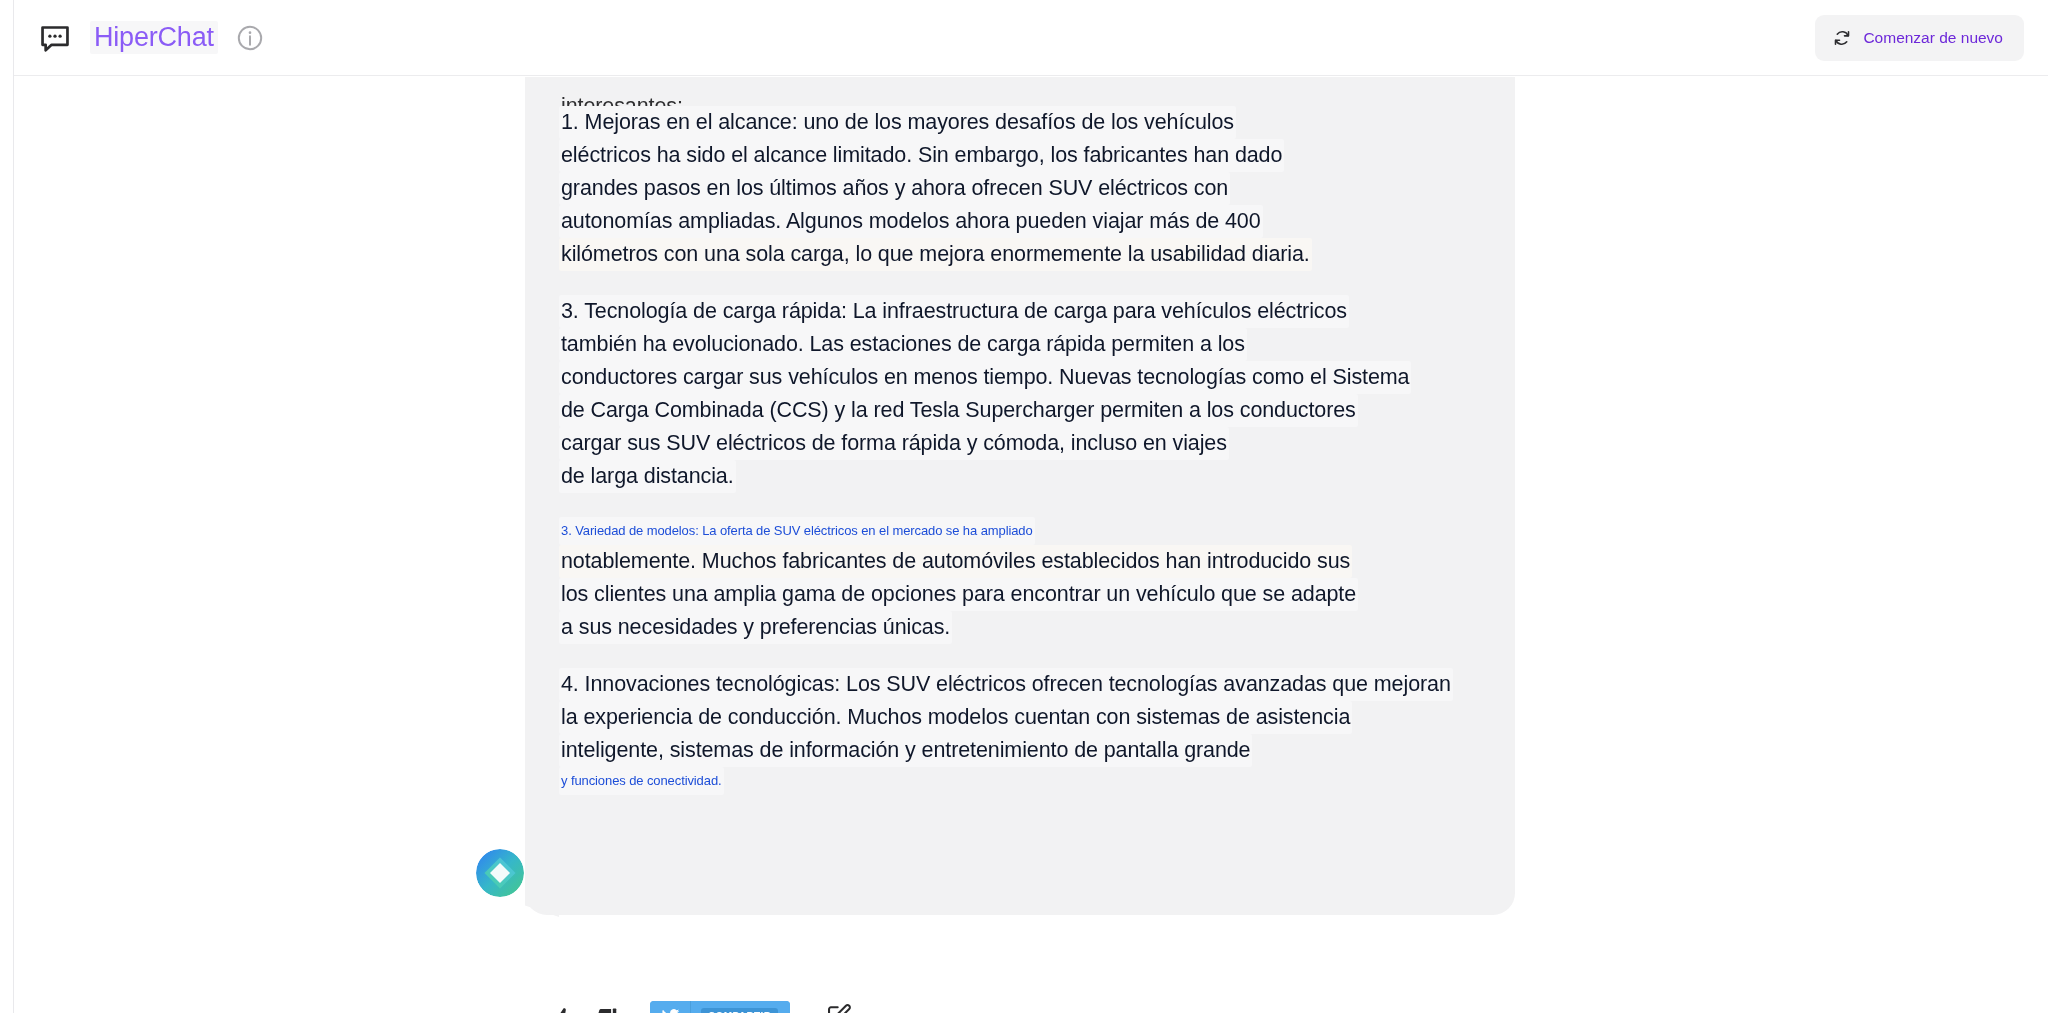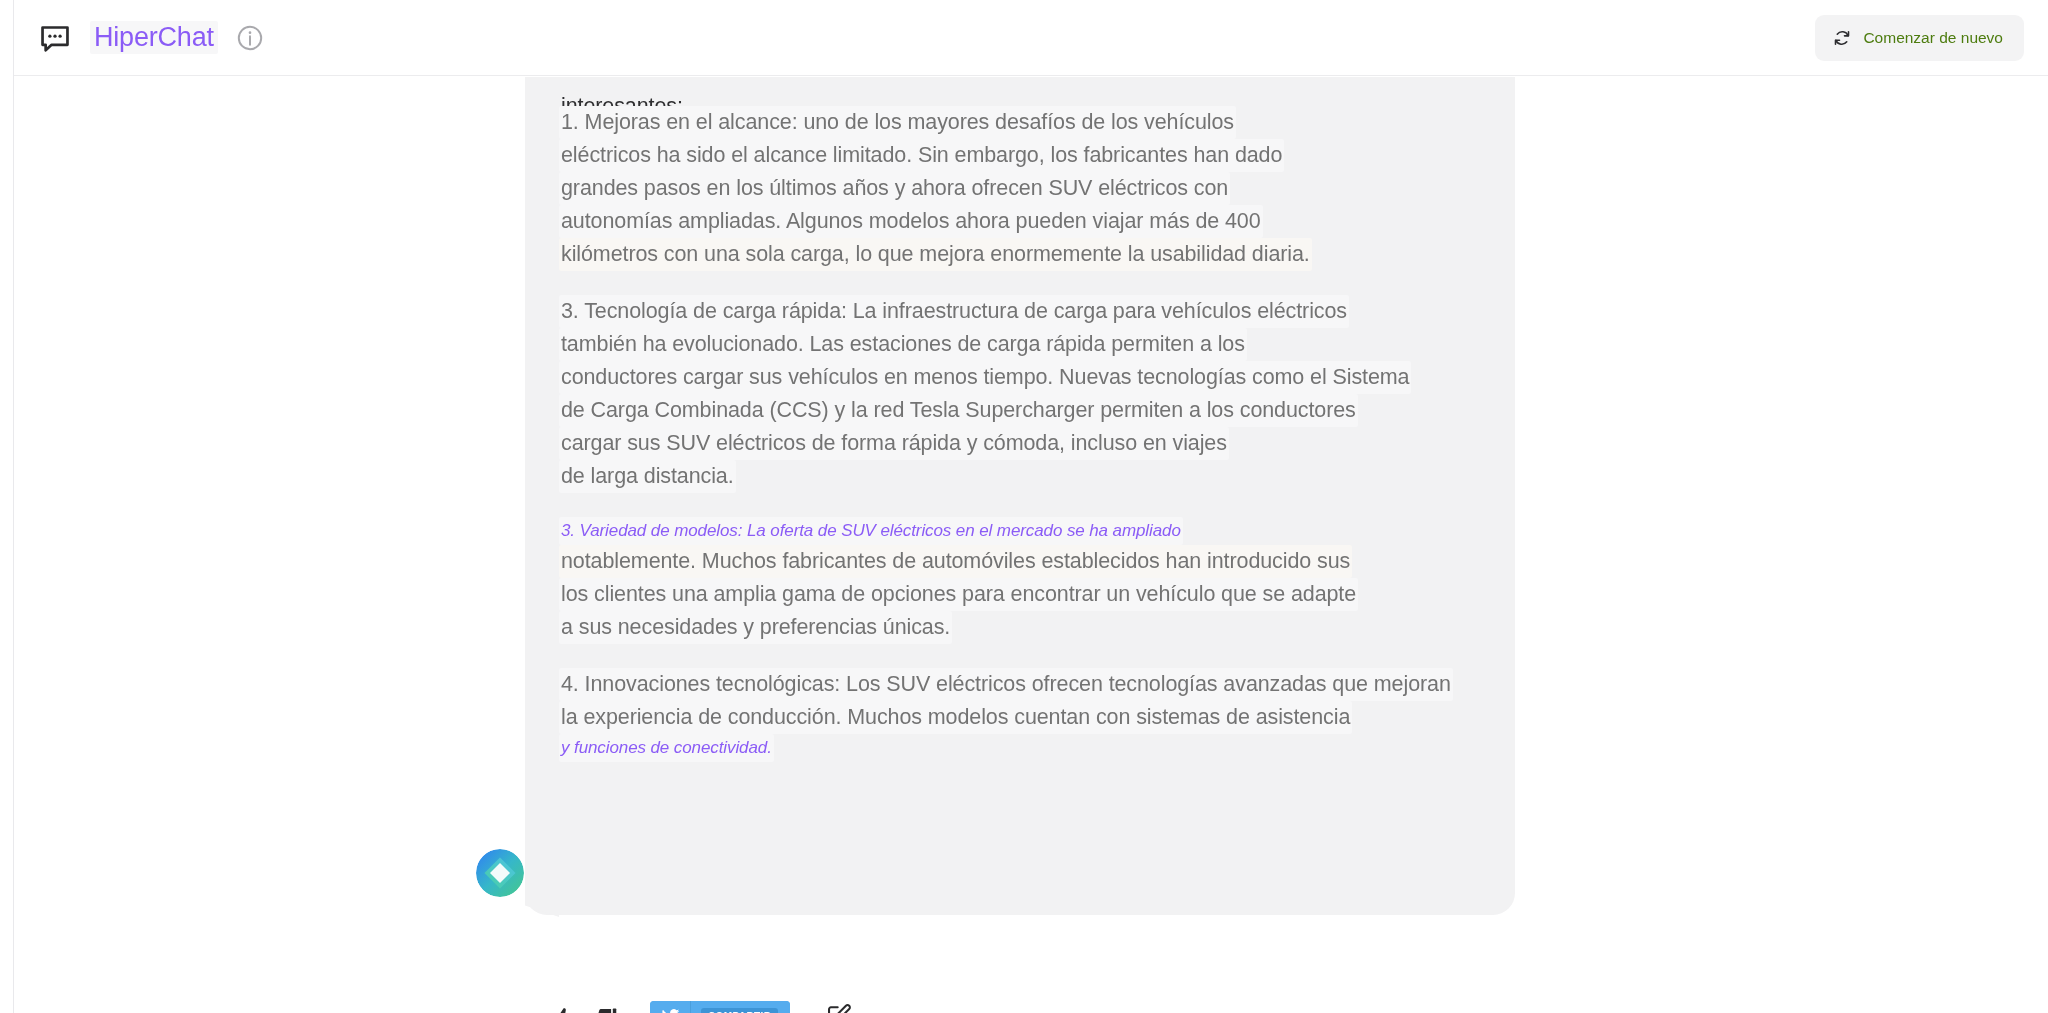--- a/index.html
+++ b/index.html
@@ -59,21 +59,21 @@
     gap: 11px;
     background: #f3f3f4;
     border: none;
     border-radius: 9px;
     padding: 13px 21px 13px 17px;
     cursor: pointer;
     font-family: "Liberation Sans", sans-serif;
   }
   .restart-btn .restart-label {
     font-size: 15.5px;
-    color: #4d7c0f;
+    color: #6d28d9;
     white-space: nowrap;
   }
   .refresh-icon { width: 20px; height: 20px; display: block; }
 
   
   .main {
     position: absolute;
     left: 14px; top: 77px;
     width: 2034px; height: 936px;
     background: #ffffff;
@@ -118,33 +118,32 @@
   }
 
   
   .para { margin: 0 0 0 0; }
   .para + .para { margin-top: 24px; }
 
   .tline {
     display: block;
     font-size: 21.5px;
     line-height: 33px;
-    color: #737373;
+    color: #0f172a;
     letter-spacing: -0.1px;
     white-space: pre;
     background: #f7f7f8;
     width: fit-content;
     border-radius: 2px;
     padding: 0 2px;
   }
   .tline.small {
-    font-size: 17px;
+    font-size: 13px;
     line-height: 28px;
-    color: #8b5cf6;
-    font-style: italic;
+    color: #1d4ed8;
   }
   .tline.clipped {
     color: #2f2f31;
     overflow: hidden;
     height: 11px;
     line-height: 0px;
     padding-top: 11px;
     background: transparent;
   }
   .tline.warm { background: #f9f7f4; }
@@ -271,20 +270,21 @@
           </div>
           <div class="para">
             <span class="tline small">3. Variedad de modelos: La oferta de SUV eléctricos en el mercado se ha ampliado</span>
             <span class="tline warm">notablemente. Muchos fabricantes de automóviles establecidos han introducido sus</span>
             <span class="tline">los clientes una amplia gama de opciones para encontrar un vehículo que se adapte</span>
             <span class="tline">a sus necesidades y preferencias únicas.</span>
           </div>
           <div class="para">
             <span class="tline">4. Innovaciones tecnológicas: Los SUV eléctricos ofrecen tecnologías avanzadas que mejoran</span>
             <span class="tline">la experiencia de conducción. Muchos modelos cuentan con sistemas de asistencia</span>
+            <span class="tline">inteligente, sistemas de información y entretenimiento de pantalla grande</span>
             <span class="tline small">y funciones de conectividad.</span>
           </div>
         </div>
     </div>
     <div class="bubble-tail"></div>
 
     <div class="avatar">
       <svg viewBox="0 0 48 48" width="48" height="48" aria-hidden="true">
         <defs>
           <linearGradient id="avg" x1="0" y1="0" x2="1" y2="1">

